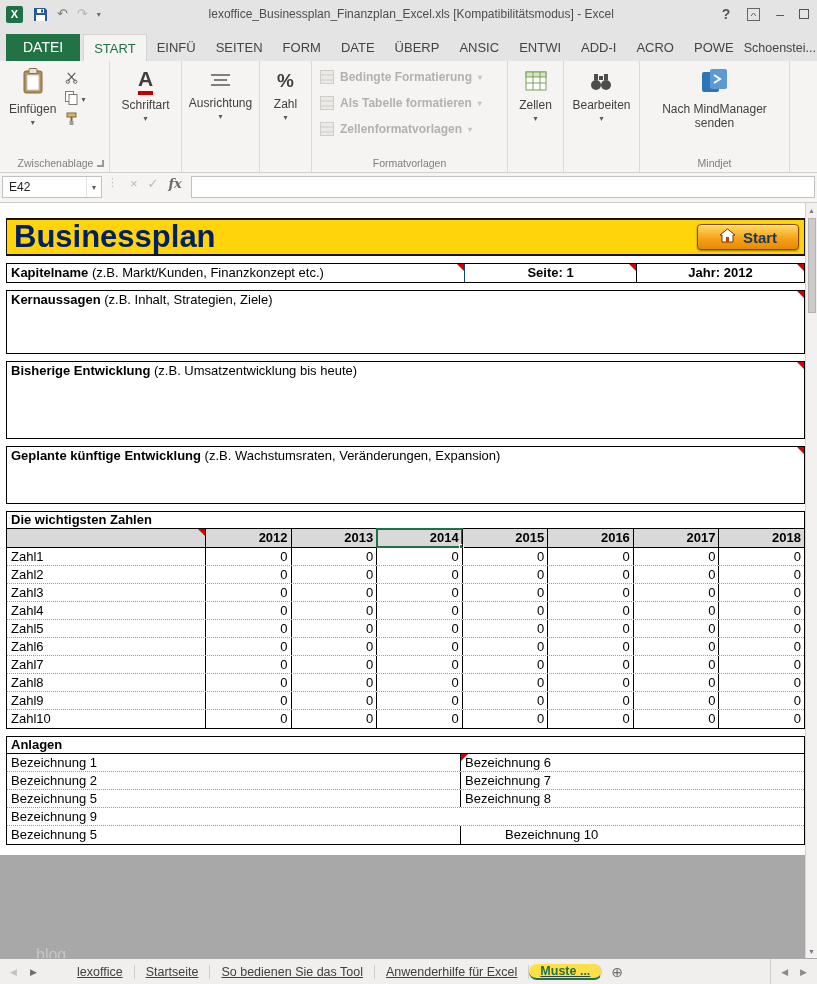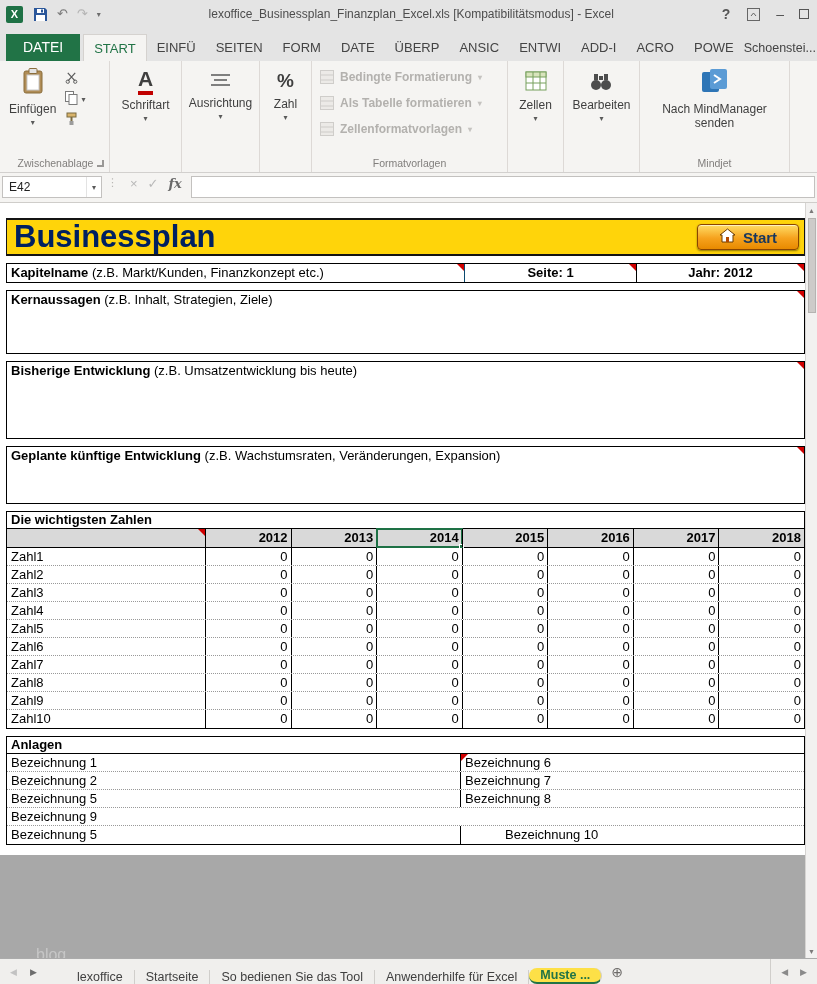--- a/index.html
+++ b/index.html
@@ -110,21 +110,21 @@
   .vscroll { position:absolute; top:0; right:0; bottom:0; width:12px; background:#f2f1f0; border-left:1px solid #d6d4d2;
              display:flex; flex-direction:column; align-items:center; }
   .varrow { height:14px; width:100%; display:flex; align-items:center; justify-content:center; font-size:7px; color:#7b7979; }
   .vthumb { width:8px; height:95px; background:#cdcbc9; border:1px solid #b5b3b1; margin-top:1px; }
   .vfill { flex:1; }
 
   
   .sheetbar { flex:0 0 26px; background:#f0efed; border-top:1px solid #ababab; display:flex; align-items:stretch; font-size:12.5px; color:#404040; }
   .nav-arrows { display:flex; align-items:center; gap:13px; padding:0 10px; width:66px; font-size:9px; }
   .na-dim { color:#c2c2c2; } .na { color:#6d6d6d; }
-  .sheet-tab-list { display:flex; align-items:flex-end; }
+  .sheet-tab-list { display:flex; align-items:center;text-decoration:underline; }
   .stab { display:flex; align-items:center; padding:0 11px; border-right:1px solid #d0cecb; white-space:nowrap; }
   .stab.active { background:#fde047; color:#217346; font-weight:bold; border-bottom:2px solid #217346;border-radius:11px; }
   .add-sheet { display:flex; align-items:center; padding:0 9px; color:#6d6b69; font-size:14px; }
   .sheetbar-right { margin-left:auto; display:flex; align-items:center; gap:12px; padding:0 10px; font-size:9px; color:#8a8a8a; border-left:1px solid #d0cecb; }
 </style>
 </head>
 <body>
 
 <div class="app" data-name="excel-window">
 

